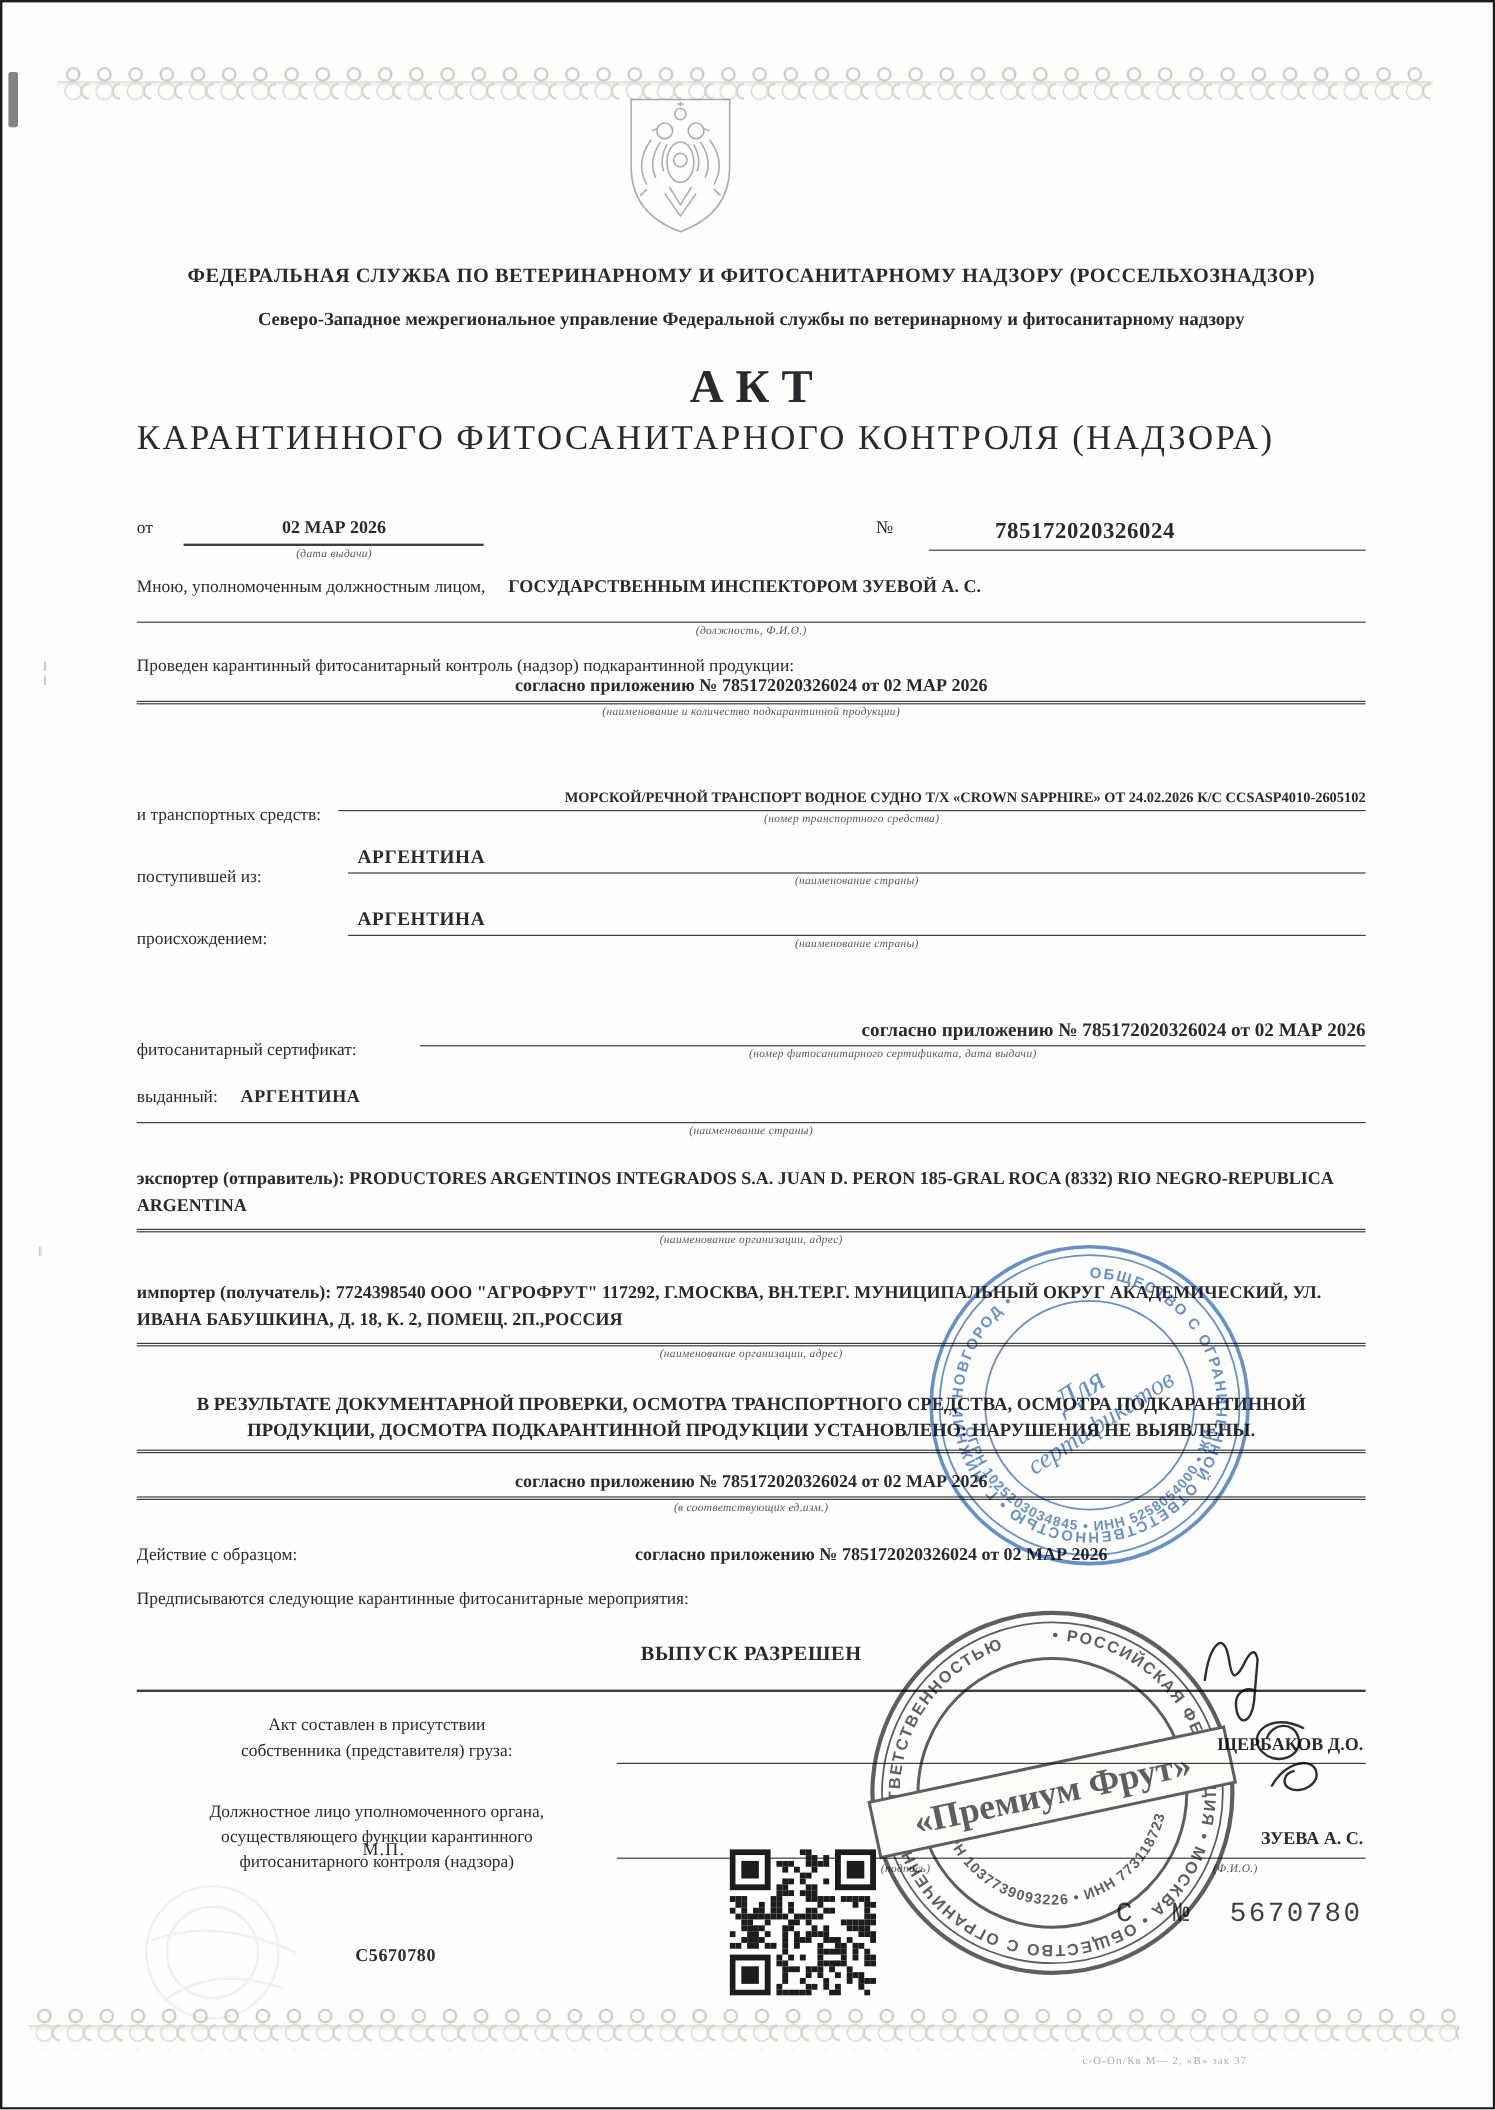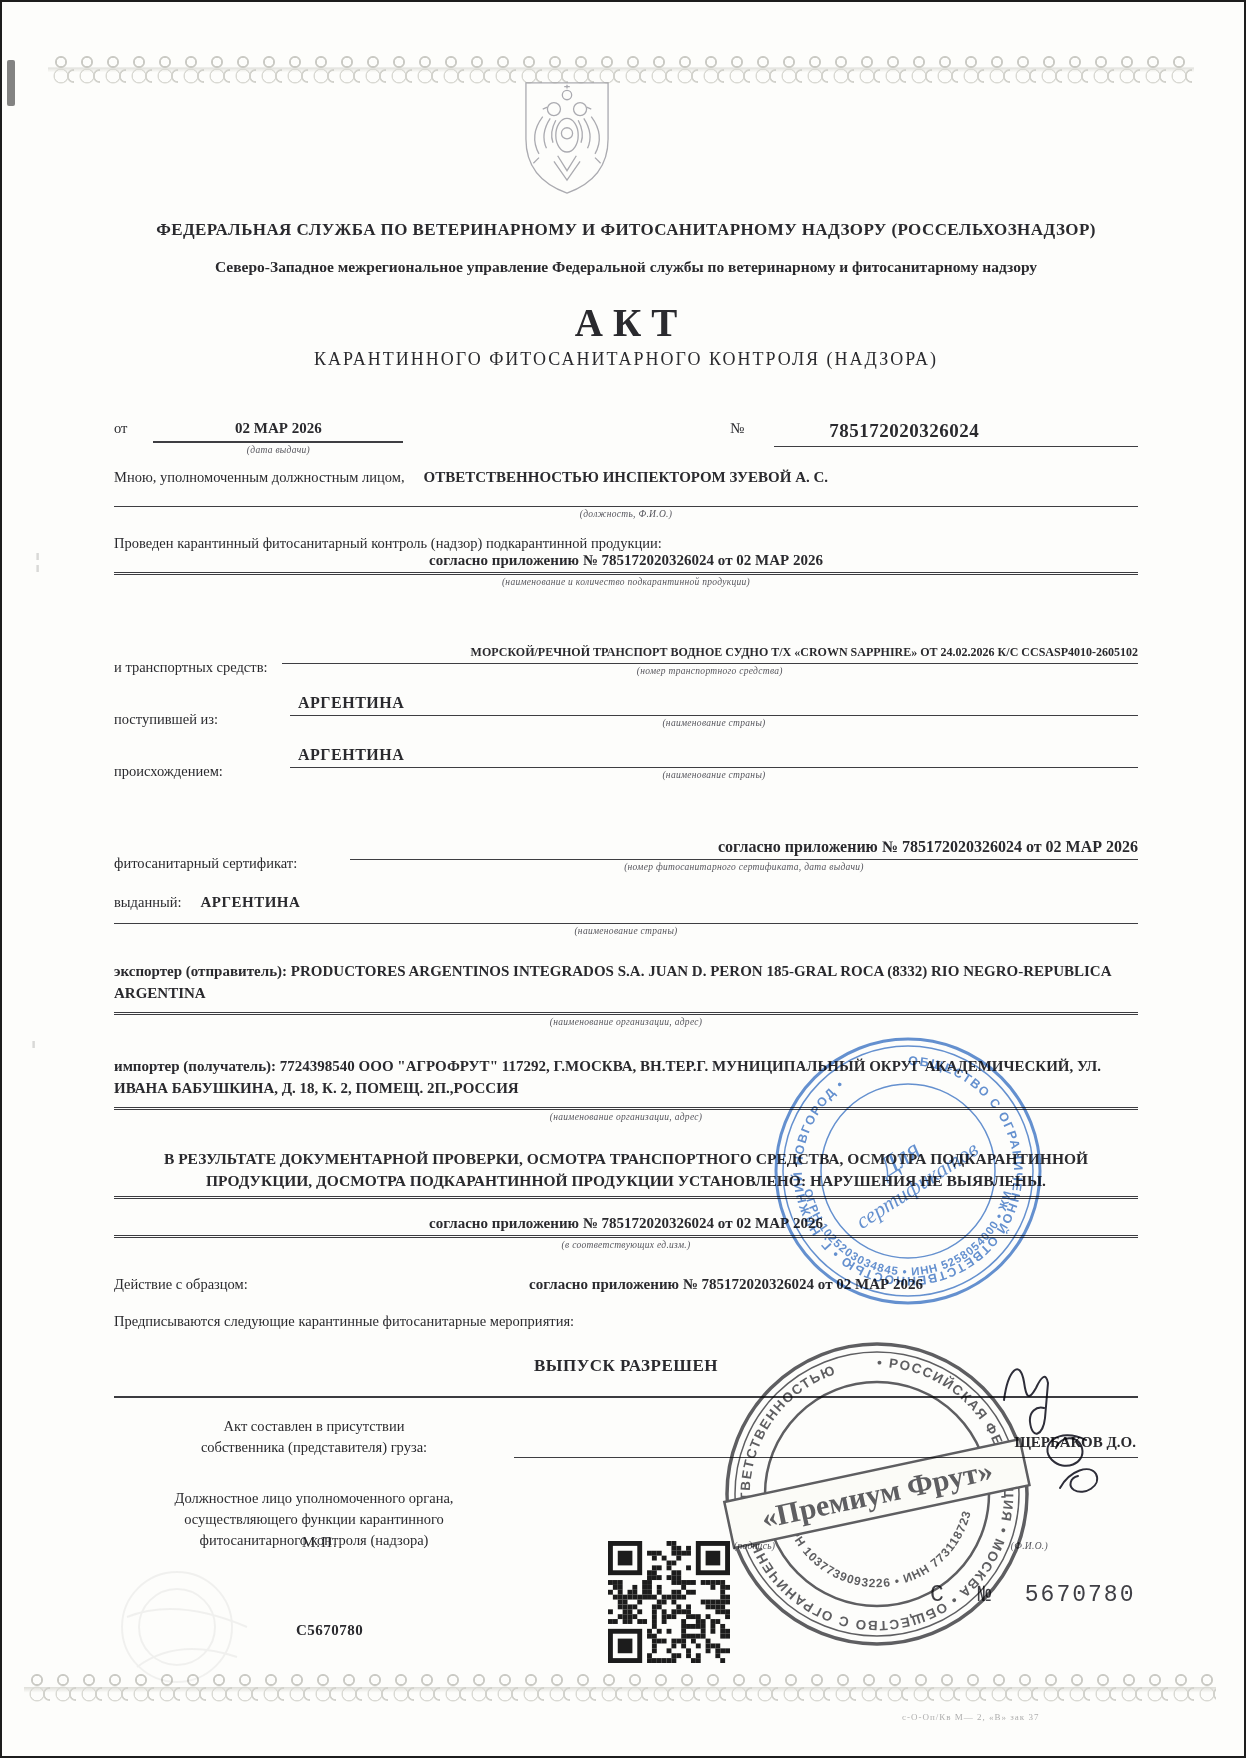--- a/index.html
+++ b/index.html
@@ -28,21 +28,21 @@
   .edge-artifact{position:absolute;left:5px;top:58px;width:8px;height:46px;background:#4e4e4e;opacity:.7;border-radius:2px;}
   .margin-mark{position:absolute;color:#8a8a8a;font-size:11px;letter-spacing:1px;opacity:.7;}
 
   .emblem{position:absolute;left:509px;top:74px;width:112px;height:124px;opacity:.85;}
 
   .content{position:relative;padding:0 106px 0 112px;}
 
   .agency{margin:0;padding-top:218px;text-align:center;font-size:17px;font-weight:700;letter-spacing:.4px;}
   .dept{margin:18px 0 0 0;text-align:center;font-size:15.5px;font-weight:700;}
   .akt-title{margin:24px 0 0 0;text-align:center;font-size:39px;font-weight:700;letter-spacing:10px;text-indent:10px;}
-  .akt-subtitle{margin:4px 0 0 0;text-align:center;font-size:18px;font-weight:400;letter-spacing:2px;}
+  .akt-subtitle{margin:4px 0 0 0;text-align:left;font-size:29px;font-weight:400;letter-spacing:2px;}
 
   .cap{font-style:italic;font-size:9.5px;color:#55555c;letter-spacing:.3px;filter:blur(.3px);text-align:center;margin-top:2px;}
   .lbl{font-size:14.5px;white-space:nowrap;}
   .val{font-weight:700;font-size:15px;}
 
   .meta{display:flex;margin-top:50px;align-items:flex-start;}
   .meta .grp{display:flex;align-items:flex-start;}
   .meta .ucell{display:flex;flex-direction:column;justify-content:space-between;}
   .meta .uline{border-bottom:2px solid #3e3e42;text-align:center;padding:0 6px 4px 6px;}
   .f-from{width:352px;}
@@ -161,21 +161,21 @@
         <span class="lbl">№</span>
         <span class="ucell">
           <span class="uline val">785172020326024</span>
         </span>
       </div>
     </div>
 
     <div class="blockrow inspector">
       <div class="line-area">
         <span class="lbl">Мною, уполномоченным должностным лицом,</span>
-        <span class="val">ОТВЕТСТВЕННОСТЬЮ ИНСПЕКТОРОМ ЗУЕВОЙ А. С.</span>
+        <span class="val">ГОСУДАРСТВЕННЫМ ИНСПЕКТОРОМ ЗУЕВОЙ А. С.</span>
       </div>
       <div class="cap">(должность, Ф.И.О.)</div>
     </div>
 
     <div class="labeled-center">
       <div class="toplbl">Проведен карантинный фитосанитарный контроль (надзор) подкарантинной продукции:</div>
       <div class="cval dbl">согласно приложению № 785172020326024 от 02 МАР 2026</div>
       <div class="cap">(наименование и количество подкарантинной продукции)</div>
     </div>
 
@@ -264,20 +264,21 @@
       </div>
     </div>
 
     <div class="sigrow sigrow2">
       <div class="sig-left">
         <div>Должностное лицо уполномоченного органа,</div>
         <div>осуществляющего функции карантинного</div>
         <div>фитосанитарного контроля (надзора)</div>
       </div>
       <div class="sig-right">
+        <div class="sig-nameline">ЗУЕВА А. С.</div>
         <div class="sig-caps">
           <span class="cap">(подпись)</span>
           <span class="cap">(Ф.И.О.)</span>
         </div>
       </div>
     </div>
 
   </div>
 
   <div class="abs mp">М.П.</div>

